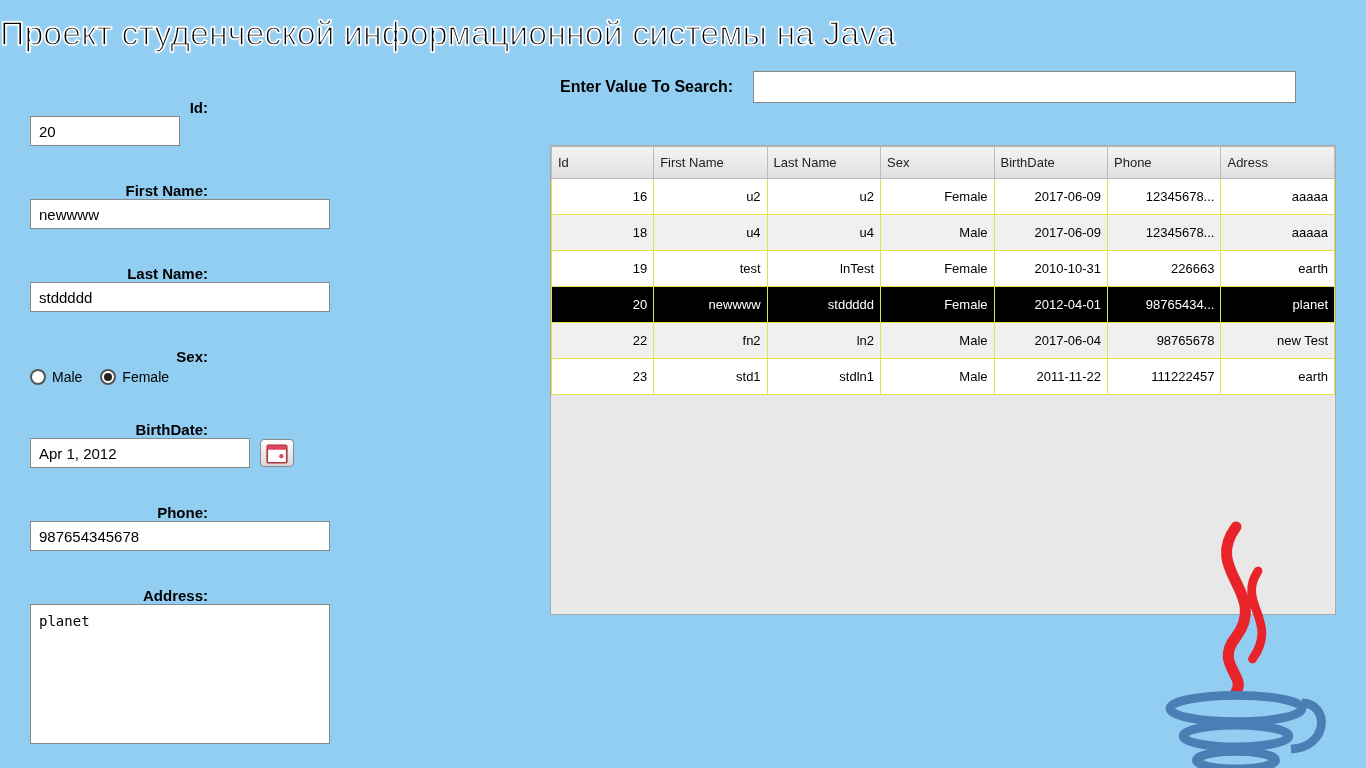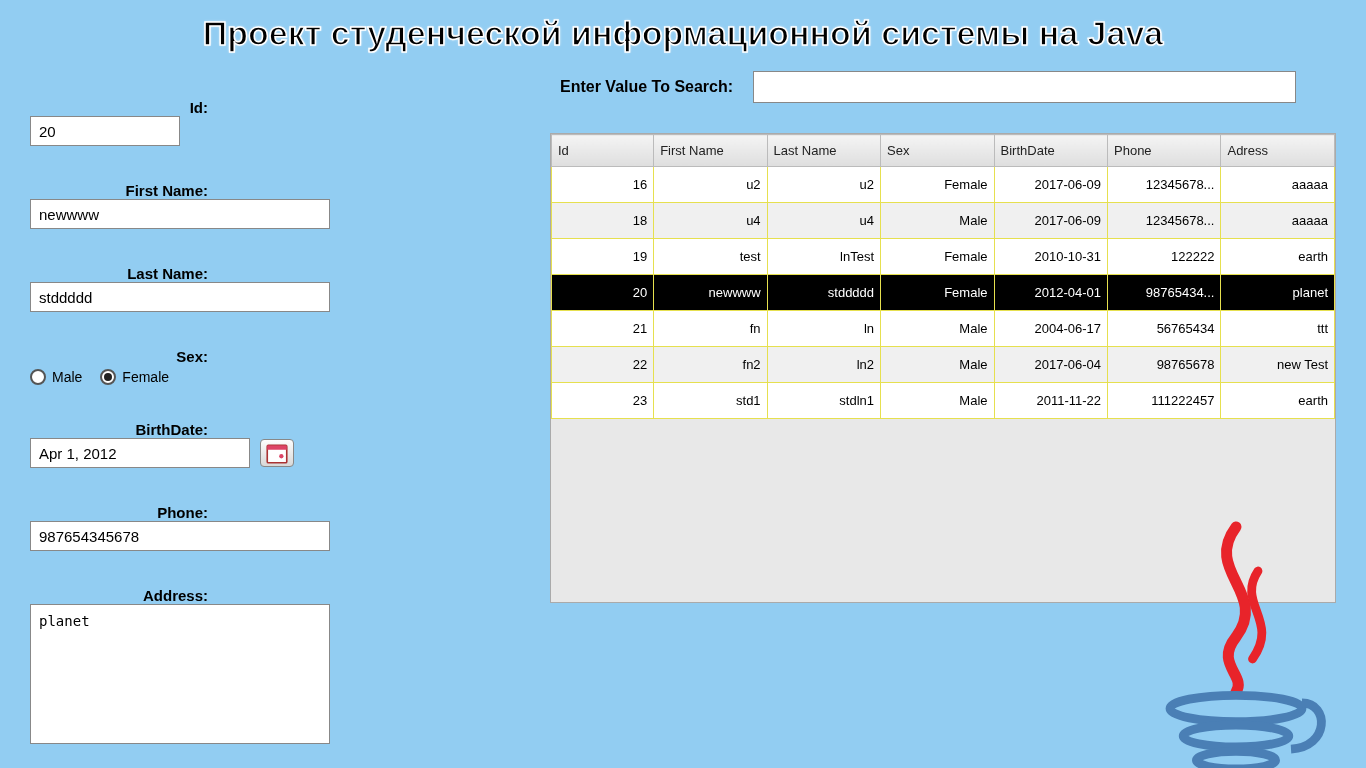--- a/index.html
+++ b/index.html
@@ -5,23 +5,22 @@
 * { box-sizing: border-box; margin: 0; padding: 0; }
 body {
   width: 1366px; height: 768px;
   background: #92cdf2;
   font-family: Arial, sans-serif;
   position: relative;
   overflow: hidden;
 }
 .page-title {
   font-size: 34px;
-  font-weight: 700;
+  font-weight: 400;
   color: #000;
-  text-align: center;
   padding: 14px 0 8px 0;
   -webkit-text-stroke: 1.5px #fff;
   text-shadow: 0 0 3px #fff;
 }
 .main { display: flex; padding: 0 30px; gap: 30px; }
 .form-panel { width: 490px; padding-top: 32px; }
 .form-row { display: flex; align-items: flex-start; margin-bottom: 30px; flex-direction: column; }
 .form-label {
   width: 190px; text-align: right; padding-right: 12px;
   font-weight: bold; font-size: 15px; color: #000;
@@ -59,21 +58,21 @@
   height:42px; padding:0 18px 0 12px;
   background:linear-gradient(#fdfdfd,#d6d6d6);
   border:1px solid #888; border-radius:6px;
   display:flex; align-items:center; gap:8px;
   font-size:16px; font-weight:bold; cursor:pointer;
   min-width:128px;
 }
 .icon { width:26px; height:26px; display:inline-block; }
 
 .right-panel { flex:1; padding-top:10px; position:relative; }
-.search-row { display:flex; align-items:center; gap:20px; margin-bottom:30px; padding-left:10px; }
+.search-row { display:flex; align-items:center; gap:20px; margin-bottom:42px; padding-left:10px; }
 .search-label { font-size:16px; font-weight:bold; }
 .search-input {
   flex:1; height:32px; background:#fff; border:1px solid #888;
   padding:6px 8px; font-size:15px; margin-right:40px;
 }
 
 .table-wrap { background:#e8e8e8; border:1px solid #aaa; height:470px; position:relative; }
 .data-table { width:100%; border-collapse:collapse; table-layout:fixed; }
 .data-table th {
   background:linear-gradient(#f4f4f4,#dedede);
@@ -210,40 +209,31 @@
               <td>2017-06-09</td>
               <td>12345678...</td>
               <td>aaaaa</td>
             </tr>
             <tr>
               <td>19</td>
               <td>test</td>
               <td>lnTest</td>
               <td>Female</td>
               <td>2010-10-31</td>
-              <td>122222</td>
+              <td>226663</td>
               <td>earth</td>
             </tr>
             <tr class="selected">
               <td>20</td>
               <td>newwww</td>
               <td>stddddd</td>
               <td>Female</td>
               <td>2012-04-01</td>
               <td>98765434...</td>
               <td>planet</td>
-            </tr>
-            <tr>
-              <td>21</td>
-              <td>fn</td>
-              <td>ln</td>
-              <td>Male</td>
-              <td>2004-06-17</td>
-              <td>56765434</td>
-              <td>ttt</td>
             </tr>
             <tr class="alt">
               <td>22</td>
               <td>fn2</td>
               <td>ln2</td>
               <td>Male</td>
               <td>2017-06-04</td>
               <td>98765678</td>
               <td>new Test</td>
             </tr>

